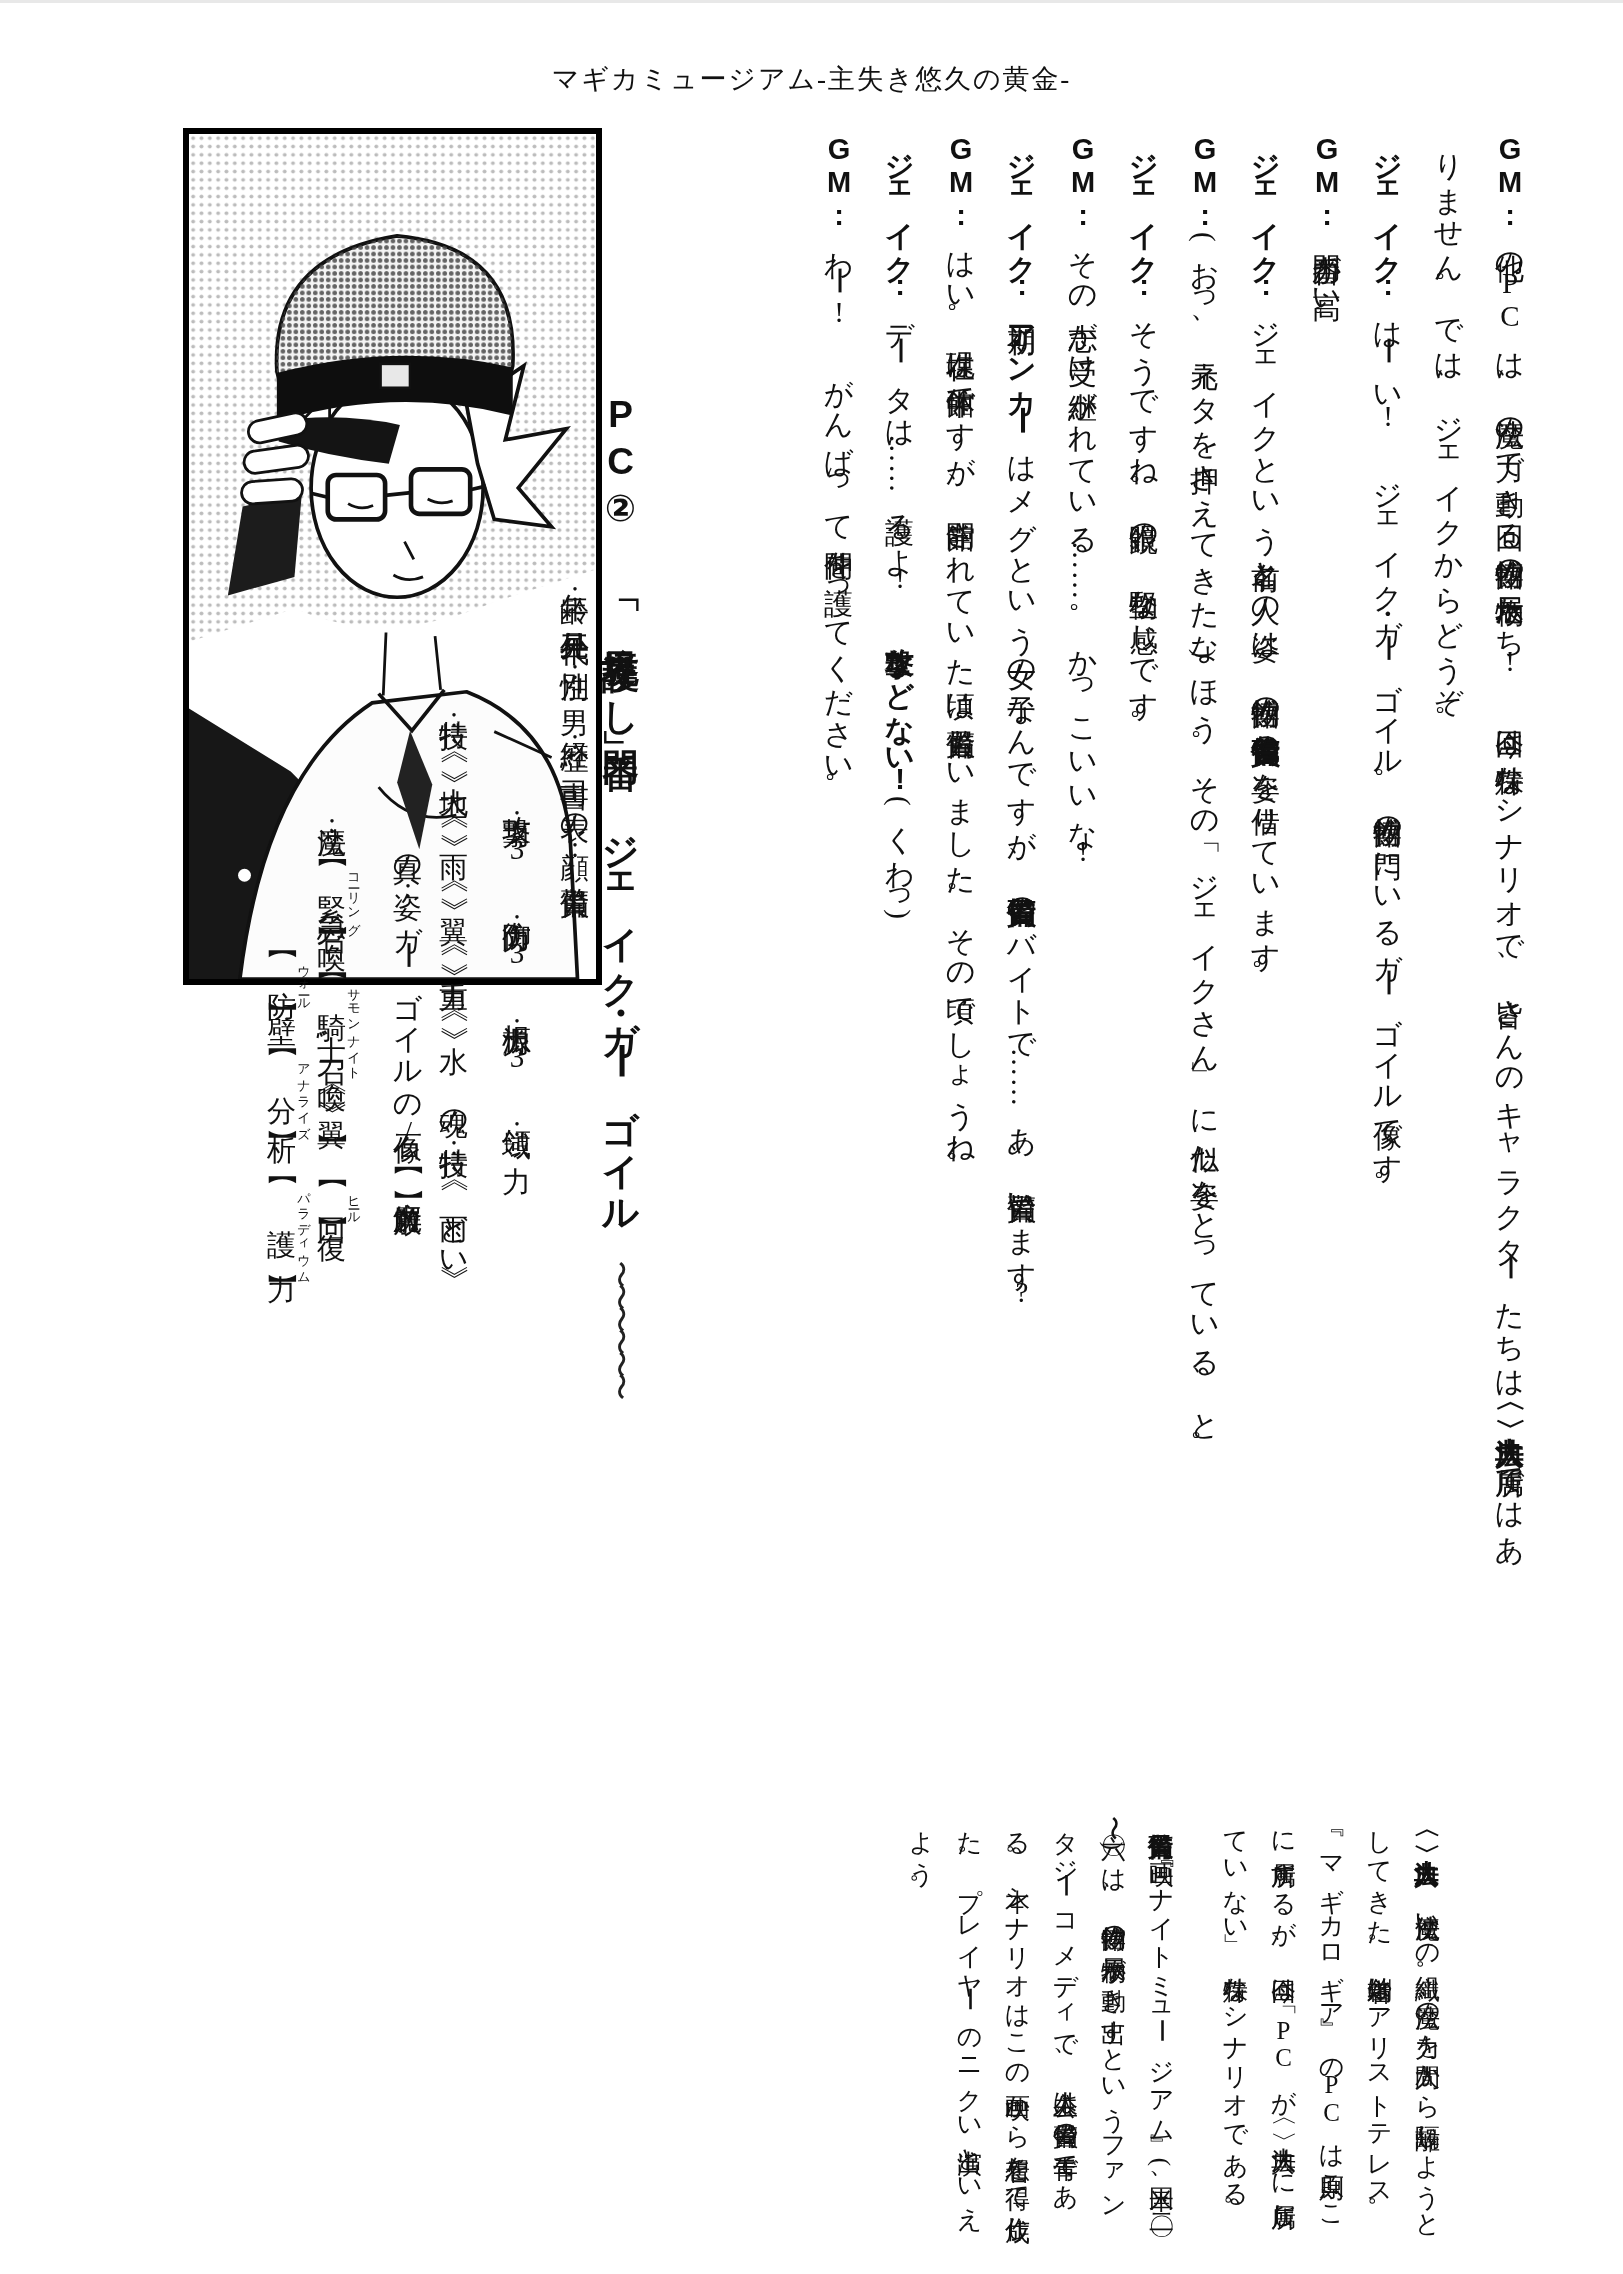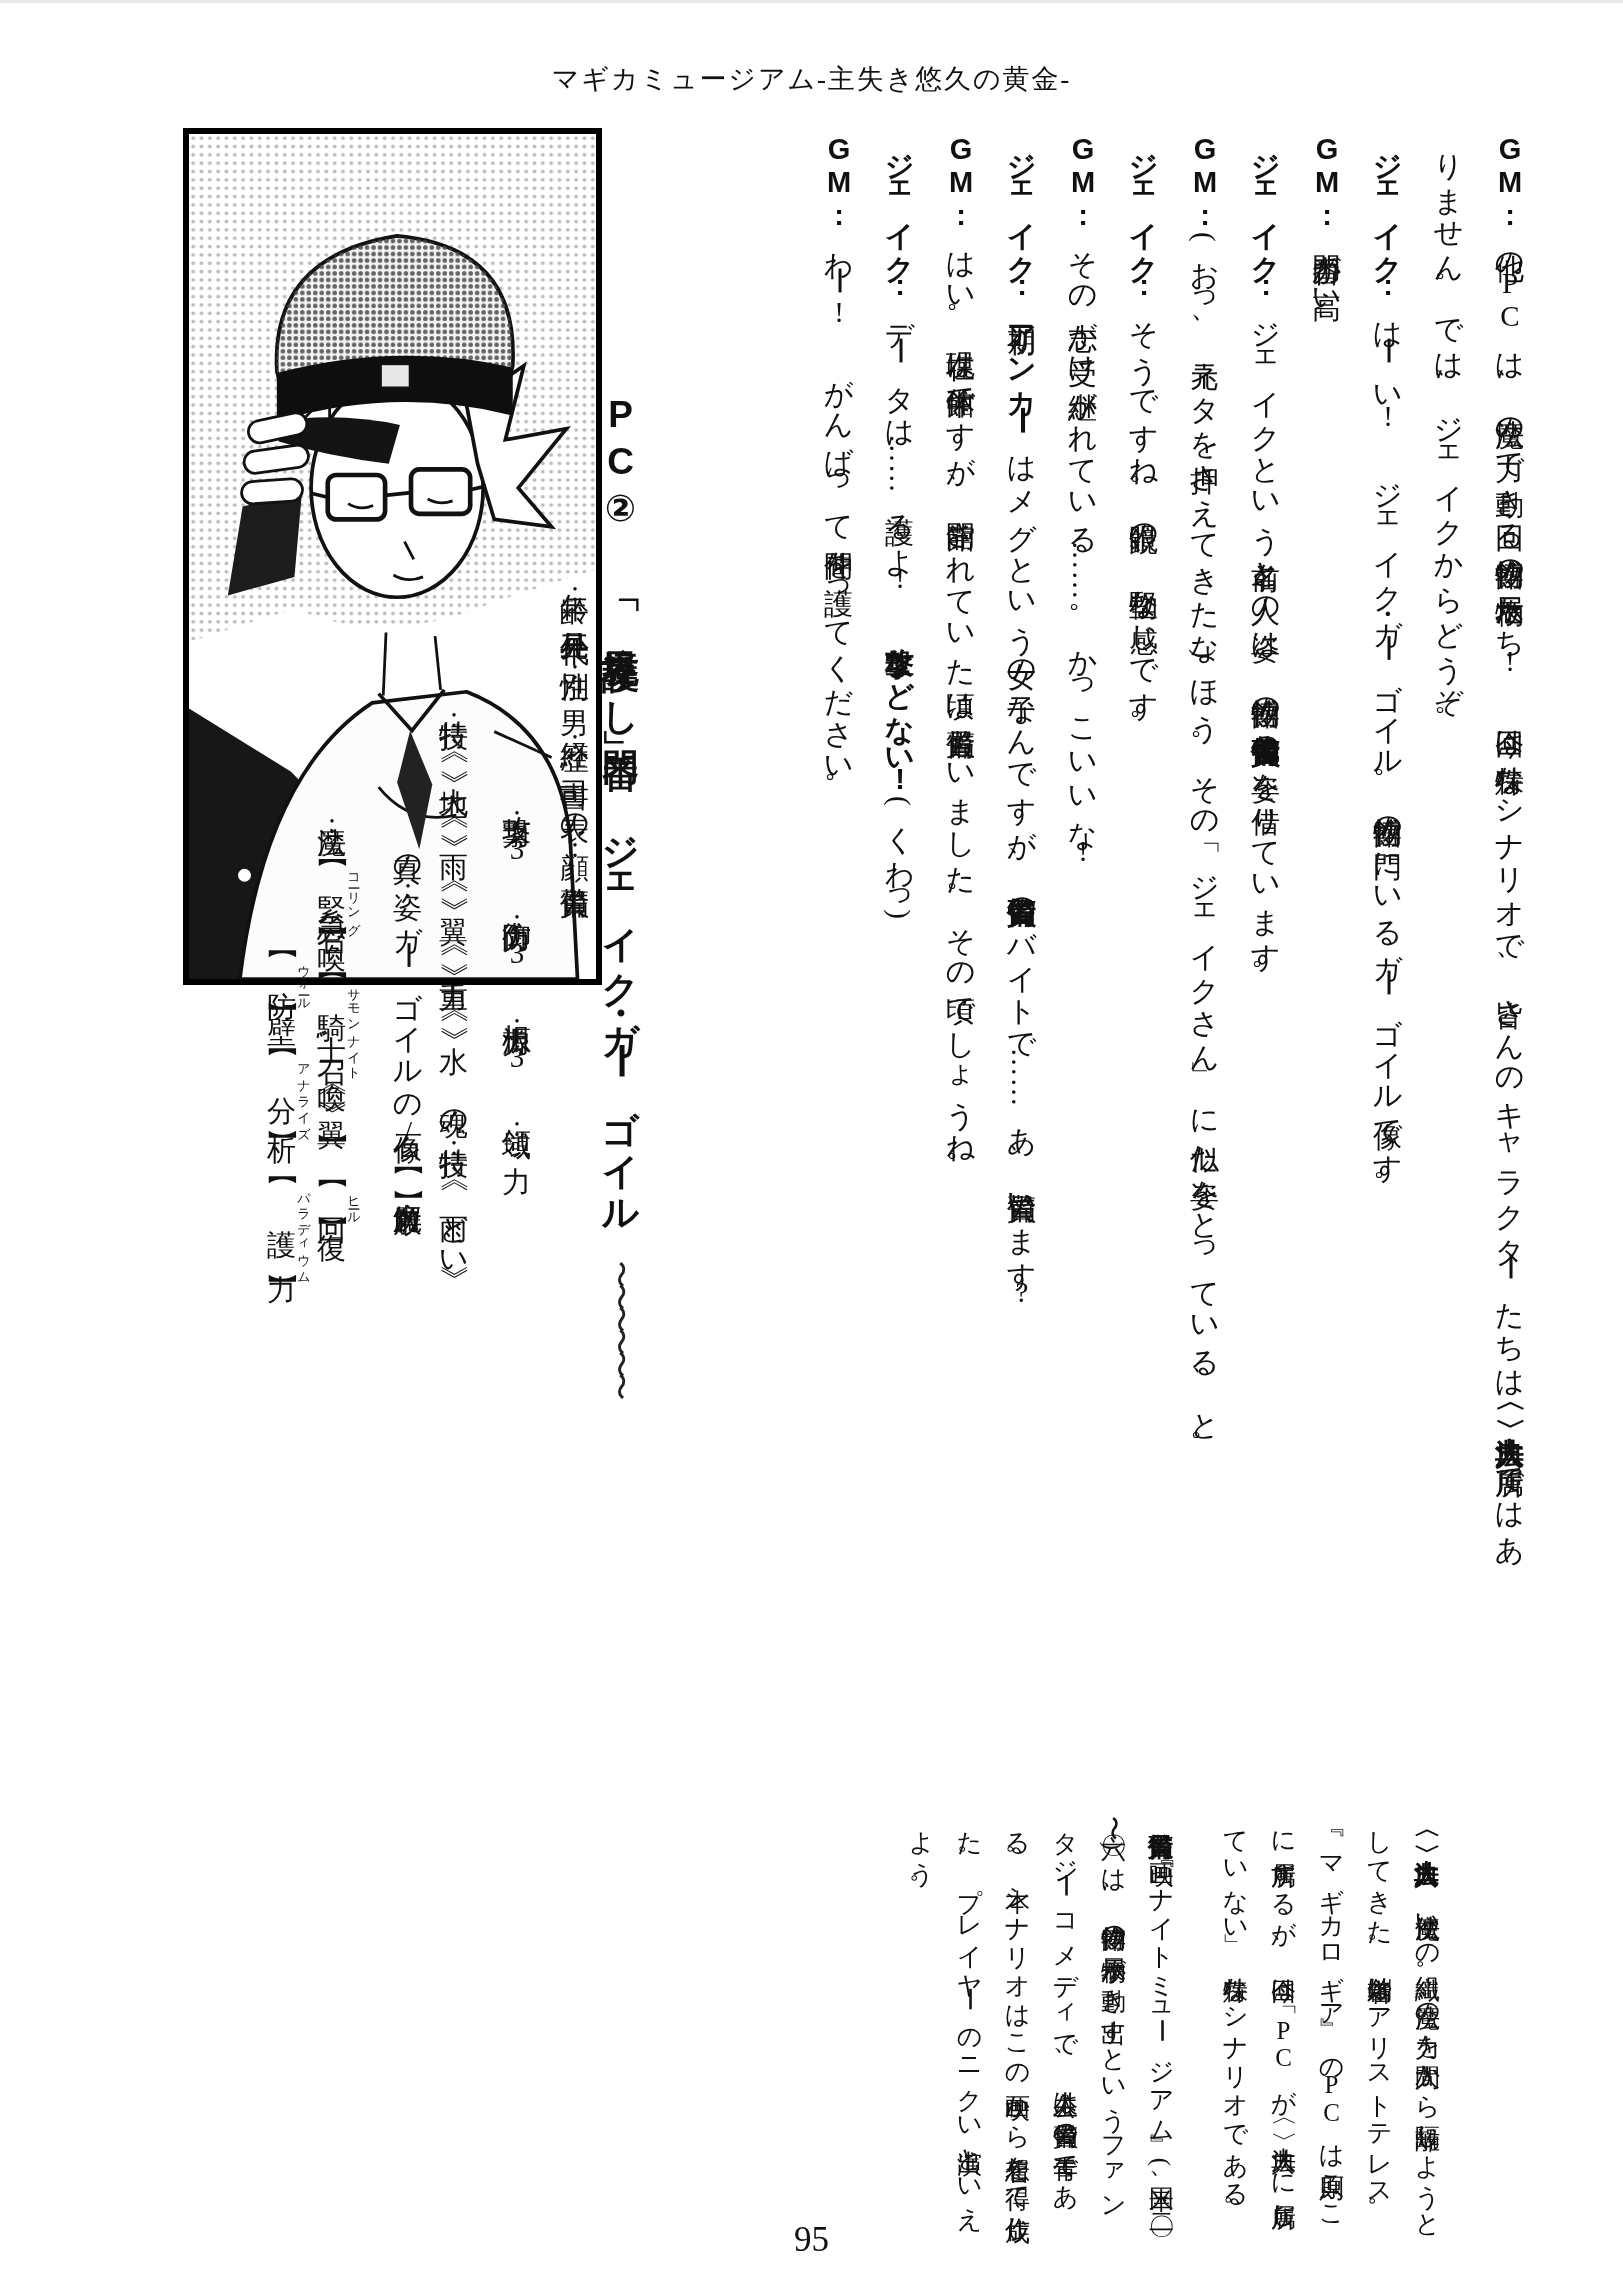--- a/index.html
+++ b/index.html
@@ -127,16 +127,15 @@
     <div class="v col colD">真の姿:ガ<span class="rot">ー</span>ゴイルの石像/<span class="rot">【</span>魔力解放<span class="rot">】</span></div>
     <div class="v col colE"><span>魔法:<span class="rot">【</span></span><ruby>緊急召喚<rt>コーリング</rt></ruby><span><span class="rot">】【</span></span><ruby>騎士召喚<rt>サモンナイト</rt></ruby><span><span class="rot">《</span>翼<span class="rot">》】【</span></span><ruby>回復<rt>ヒール</rt></ruby><span><span class="rot">】</span></span></div>
     <div class="v col colF"><span><span class="rot">【</span></span><ruby>防壁<rt>ウォール</rt></ruby><span><span class="rot">】【</span></span><ruby>分析<rt>アナライズ</rt></ruby><span><span class="rot">】【</span></span><ruby>護力<rt>パラディウム</rt></ruby><span><span class="rot">】</span></span></div>
   </section>
 
   <section class="fnotes v">
       <p><span class="gb"><span class="rot">〈</span>大法典<span class="rot">〉</span></span><span>　魔法使いの組織。魔法の力を人間から隔離しようとしてきた。創始者はアリストテレス。<span class="rot">『</span>マギカロギア<span class="rot">』</span>のPCは原則ここに所属するが、今回は<span class="rot">「</span>PCが<span class="rot">〈</span>大法典<span class="rot">〉</span>に所属していない<span class="rot">」</span>特殊なシナリオである。</span></p>
       <p><span class="gb">警備員</span><span>　映画<span class="rot">『</span>ナイトミュ<span class="rot">ー</span>ジアム<span class="rot">』(</span>米国、二〇〇六<span class="rot">〜)</span>は、博物館の展示物が動き出すというファンタジ<span class="rot">ー</span>コメディで、主人公は警備員の青年である。本シナリオはこの映画から着想を得て作成した。プレイヤ<span class="rot">ー</span>のニクい演出といえよう。</span></p>
     </section>
 
-  <div class="pageno">95</div>
 
 </div>
 
 
 </body></html>

